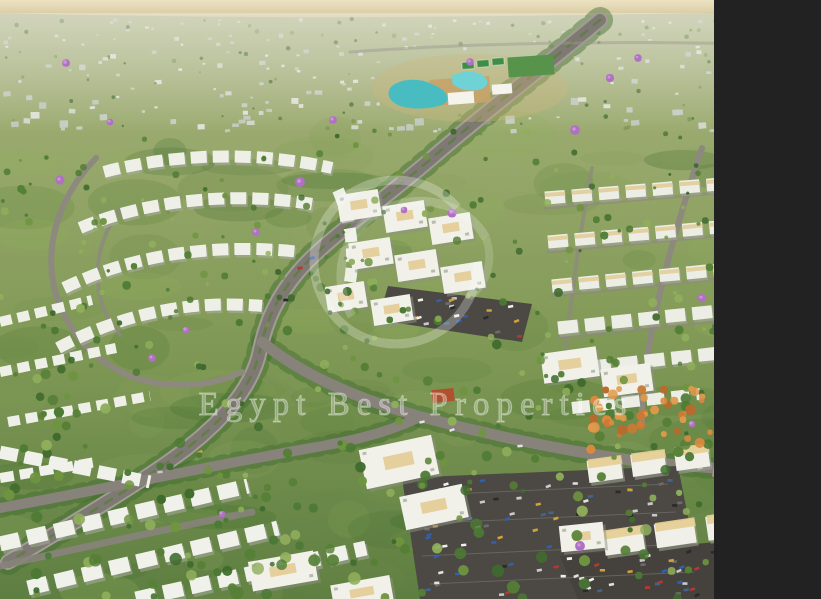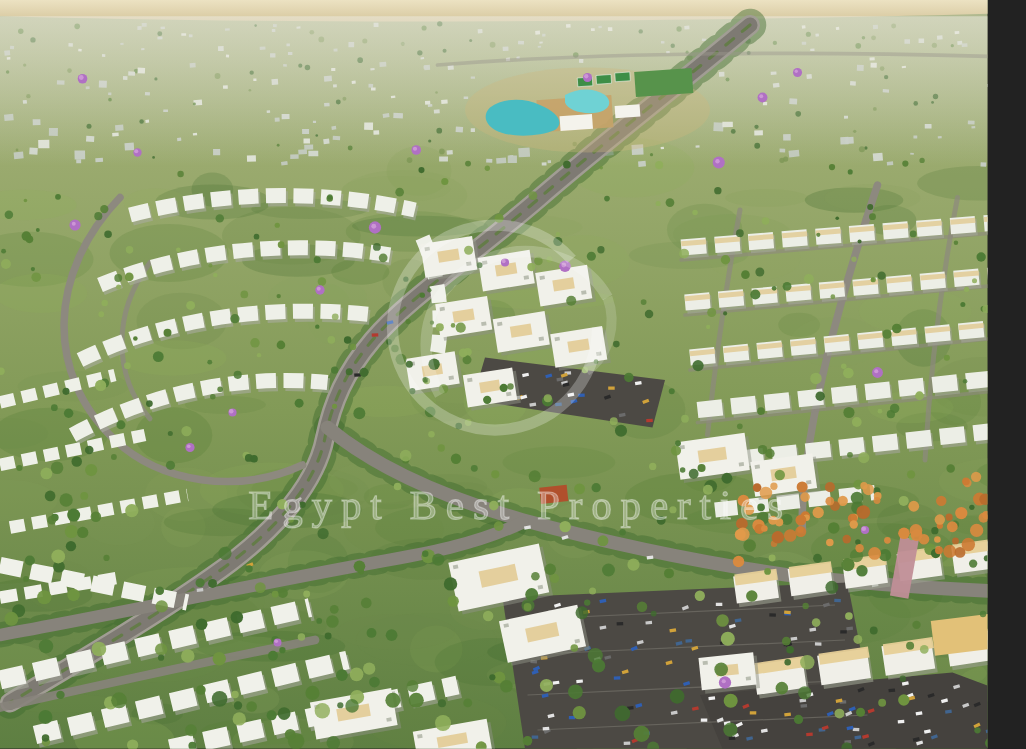--- a/index.html
+++ b/index.html
@@ -1,18 +1,18 @@
 <!DOCTYPE html>
 <html><head>
 <meta charset="utf-8">
 <style>
   html,body{margin:0;padding:0;background:#222;}
   .stage{
     position:relative;
-    width:790px;height:599px;
+    width:714px;height:599px;
     overflow:hidden;
     font-family:"Liberation Sans",sans-serif;
   }
   svg{display:block}
   .wm-text{
     font-family:"Liberation Serif",serif;
     font-size:33px;
     letter-spacing:7px;
     fill:rgba(255,255,255,0.30);
     stroke:rgba(255,255,255,0.38);

